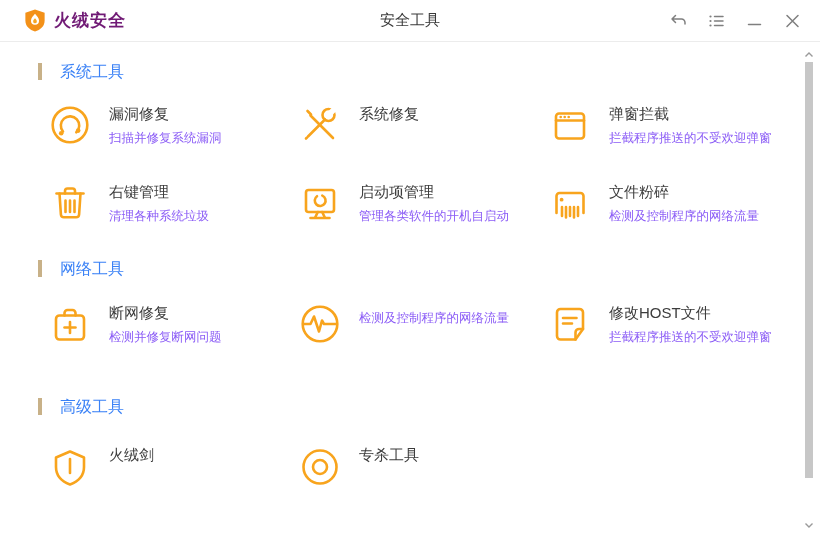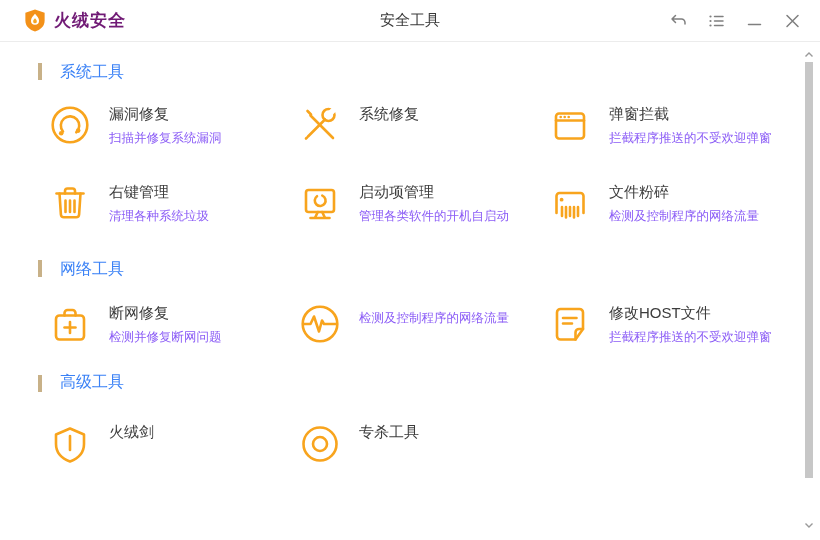--- a/index.html
+++ b/index.html
@@ -20,21 +20,21 @@
     font-size:15px; color:#3a3a3a; pointer-events:none;
   }
   .chrome { margin-left:auto; display:flex; align-items:center; gap:21px; margin-right:19px; z-index:2; }
   .chrome-btn { width:17px; height:17px; display:flex; align-items:center; justify-content:center; cursor:pointer; }
   
   .content { padding-left:38px; }
   .section-title { display:flex; align-items:center; font-size:16px; color:#3b82f6; line-height:19px; }
   .section-title .bar { width:4px; height:17px; background:#C8B188; margin-right:18px; }
   .s1 .section-title { margin-top:20px; }
   .s2 .section-title { margin-top:26px;text-align:right; }
-  .s3 .section-title { margin-top:20px;font-family:Liberation Mono, monospace; }
+  .s3 .section-title { margin-top:43px; }
   .tool-grid { display:grid; grid-template-columns:250px 250px 250px; row-gap:26px; margin-left:10px; }
   .s1 .tool-grid { margin-top:22px; }
   .s2 .tool-grid { margin-top:24px; }
   .s3 .tool-grid { margin-top:28px; }
   .tool-card { display:flex; align-items:flex-start; height:52px; cursor:pointer; }
   .tool-icon { width:44px; height:44px; flex:0 0 44px; }
   .tool-text { margin-left:17px; padding-top:1px; }
   .tool-name { font-size:15px; color:#3c3c3c; line-height:19px; }
   .tool-desc { font-size:12.5px; color:#8b5cf6; margin-top:7px; }
   

